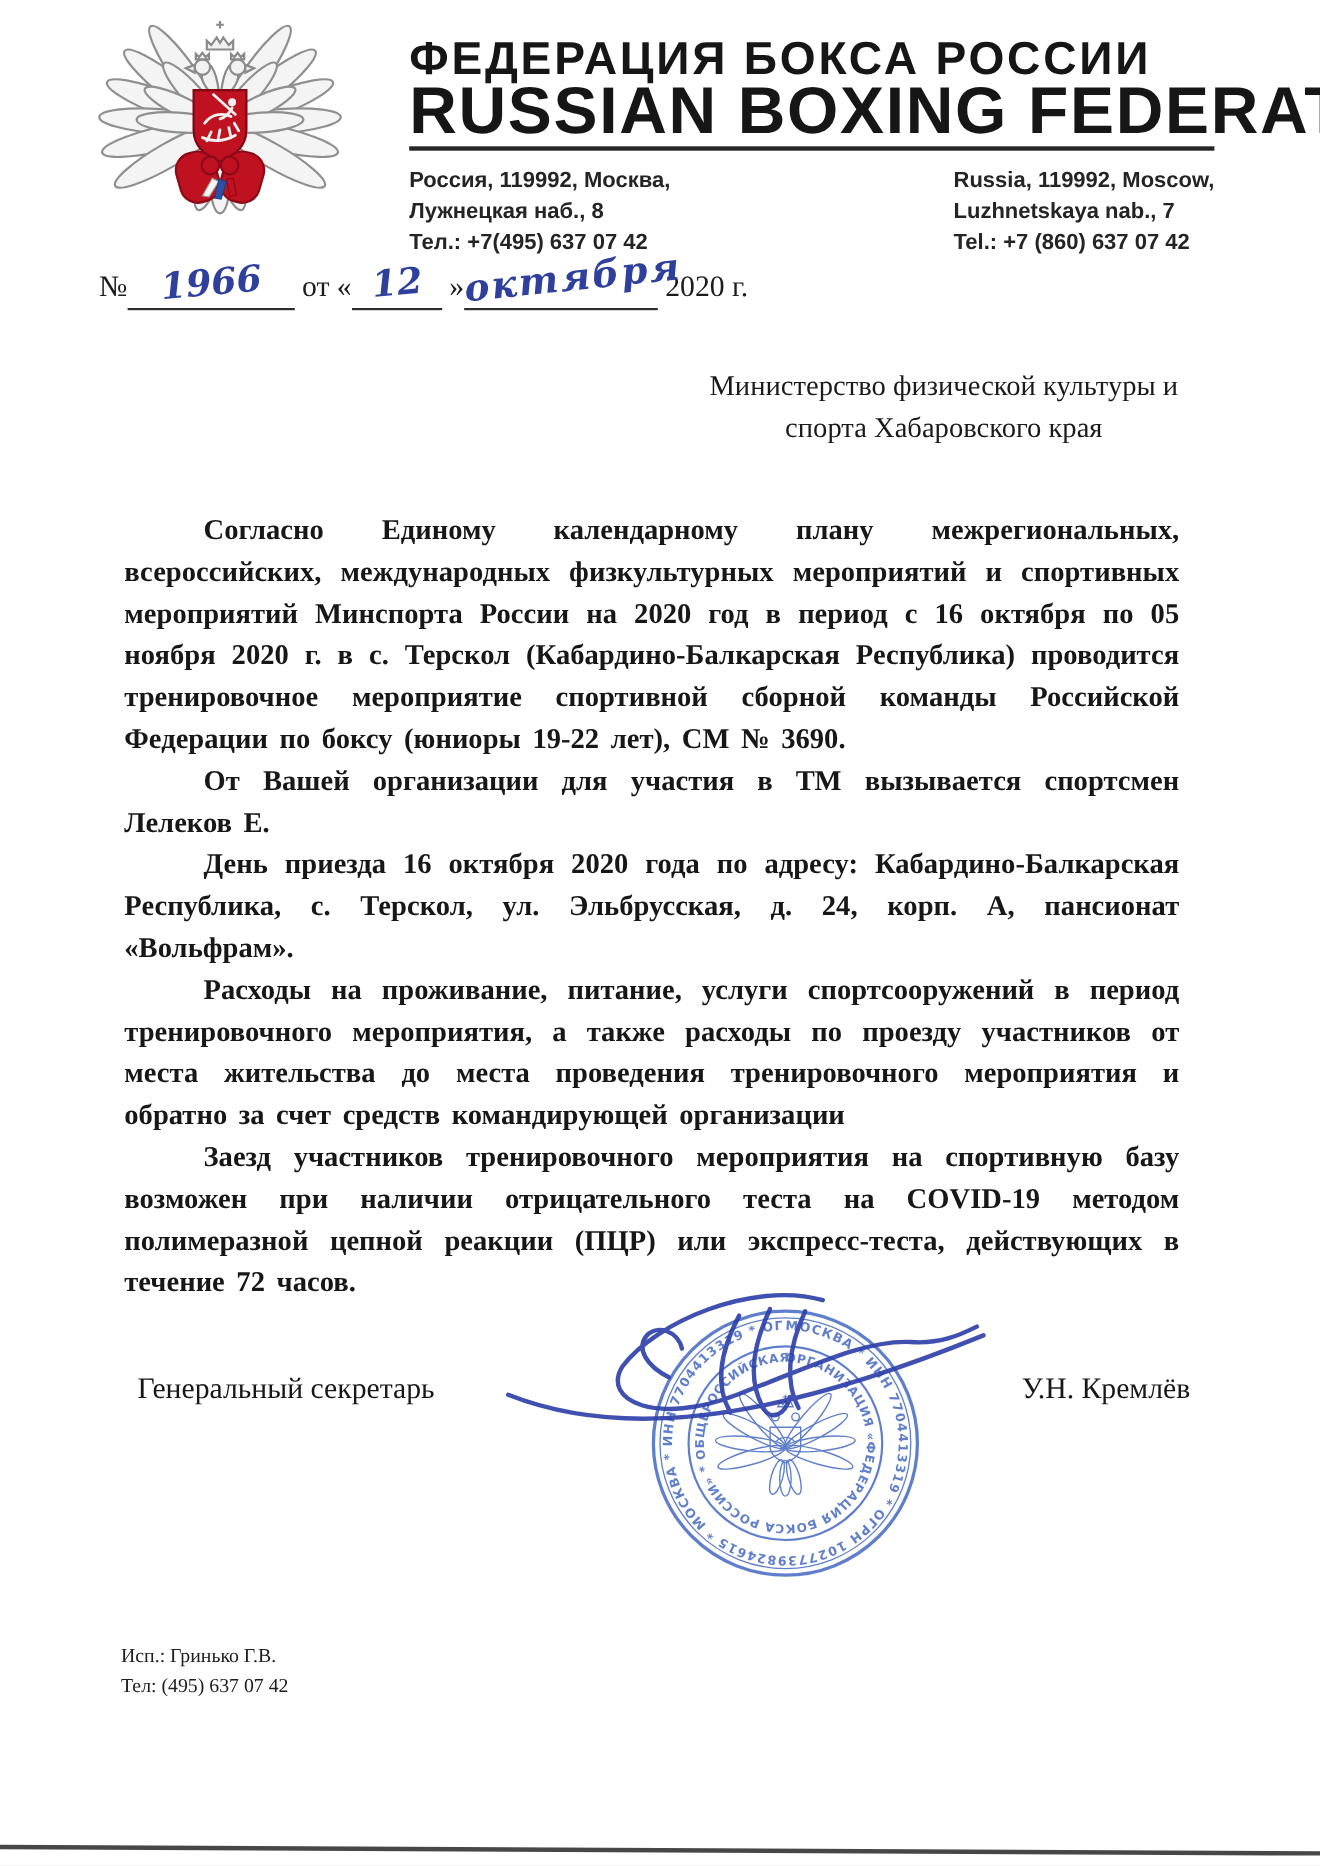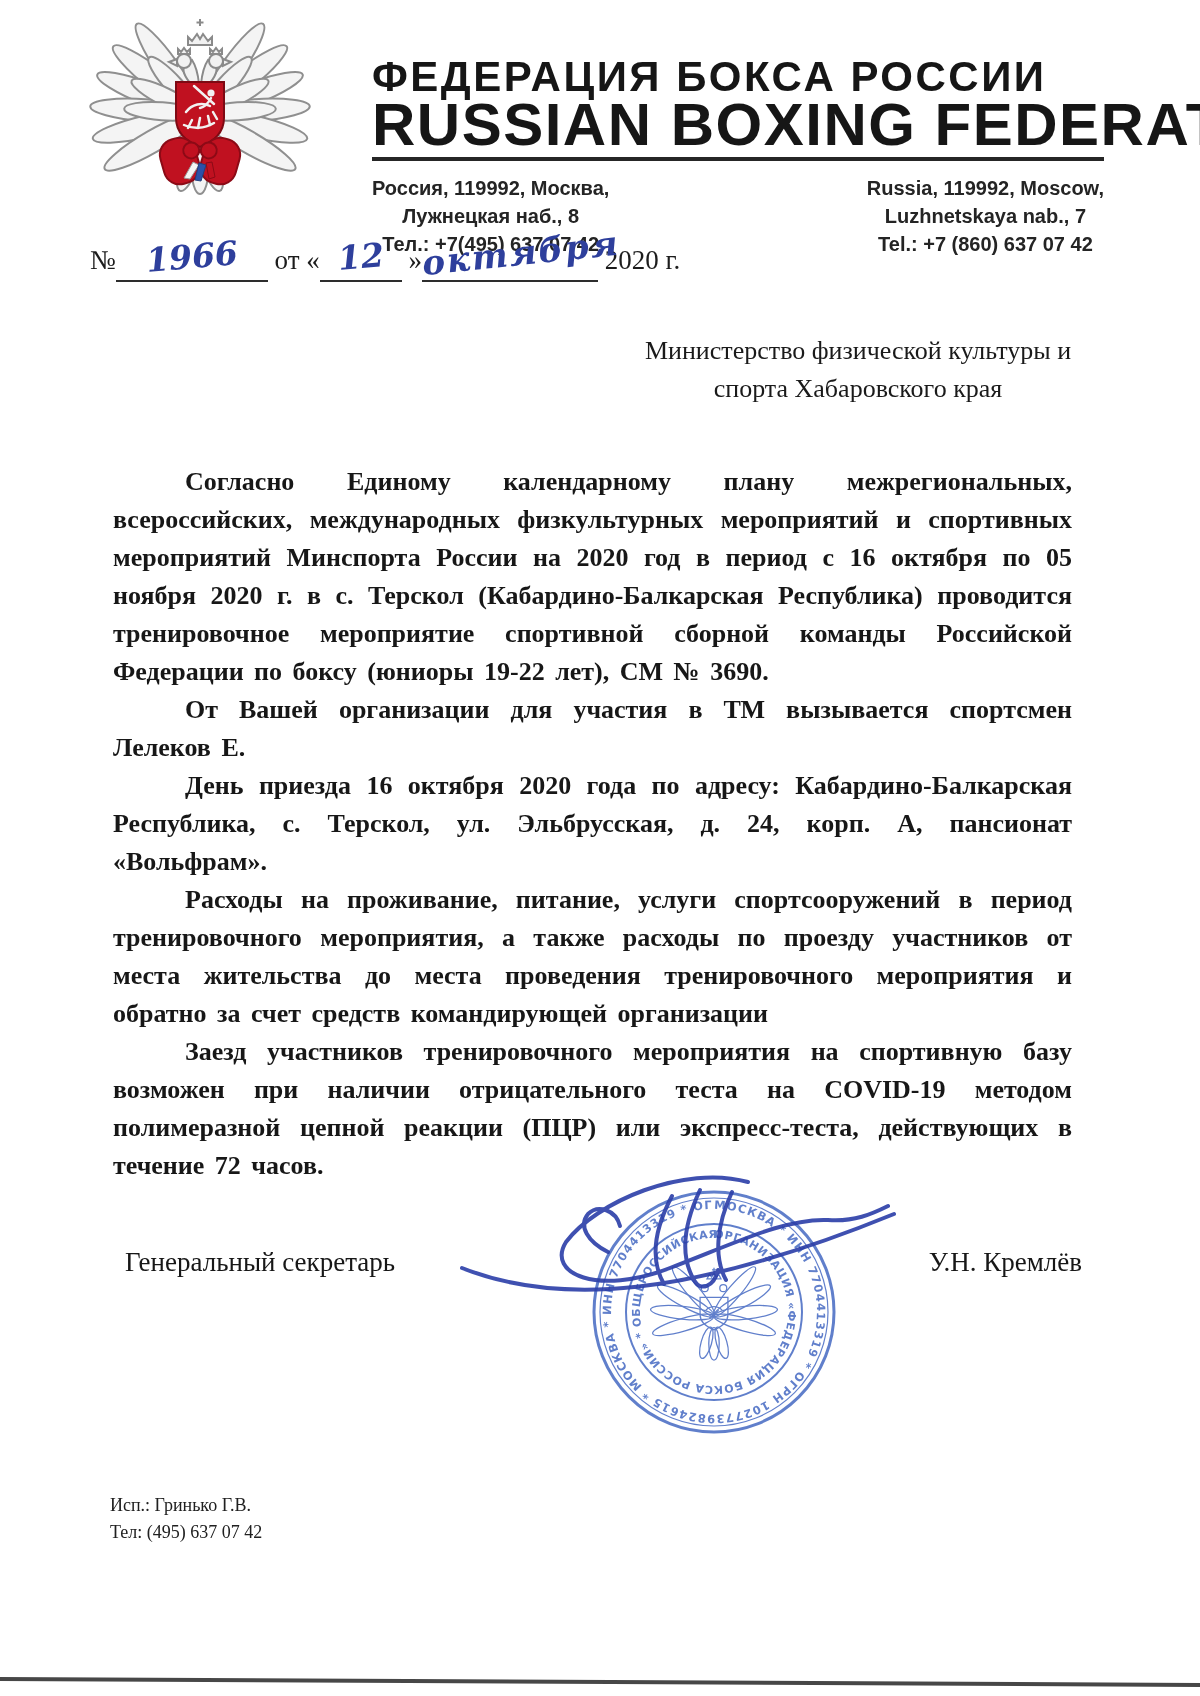--- a/index.html
+++ b/index.html
@@ -6,31 +6,31 @@
   .page{
     position:relative;width:1200px;height:1696px;margin:0 auto;
     background:#fff;overflow:hidden;color:#1c1c1c;
     font-family:"Liberation Serif",serif;
   }
   
   .emblem{position:absolute;left:80px;top:12px;width:240px;height:200px;}
   .head-text{position:absolute;left:372px;top:30px;width:732px;}
   .org-ru{
     font-family:"Liberation Sans",sans-serif;font-weight:bold;font-size:42px;
-    letter-spacing:2.5px;line-height:46px;color:#161616;white-space:nowrap;margin-top:24px;
+    letter-spacing:2.5px;line-height:46px;color:#161616;white-space:nowrap;
   }
   .org-en{
     font-family:"Liberation Sans",sans-serif;font-weight:bold;font-size:60px;
     letter-spacing:1.5px;line-height:50px;color:#161616;white-space:nowrap;
   }
   .head-rule{height:4px;background:#262626;margin-top:7px;}
   .addresses{
     display:flex;justify-content:space-between;margin-top:13px;
     font-family:"Liberation Sans",sans-serif;font-weight:bold;font-size:20px;
-    line-height:28px;color:#242424;text-align:center;
+    line-height:28px;color:#242424;
   }
   .addresses .col{white-space:nowrap;}
   
   .ref-line{position:absolute;left:90px;top:238px;font-size:27px;white-space:nowrap;}
   .ref-line .lbl{vertical-align:bottom;line-height:44px;}
   .blank{
     display:inline-block;position:relative;height:42px;vertical-align:bottom;
     border-bottom:2px solid #2d2d2d;text-align:center;
   }
   .hw{

